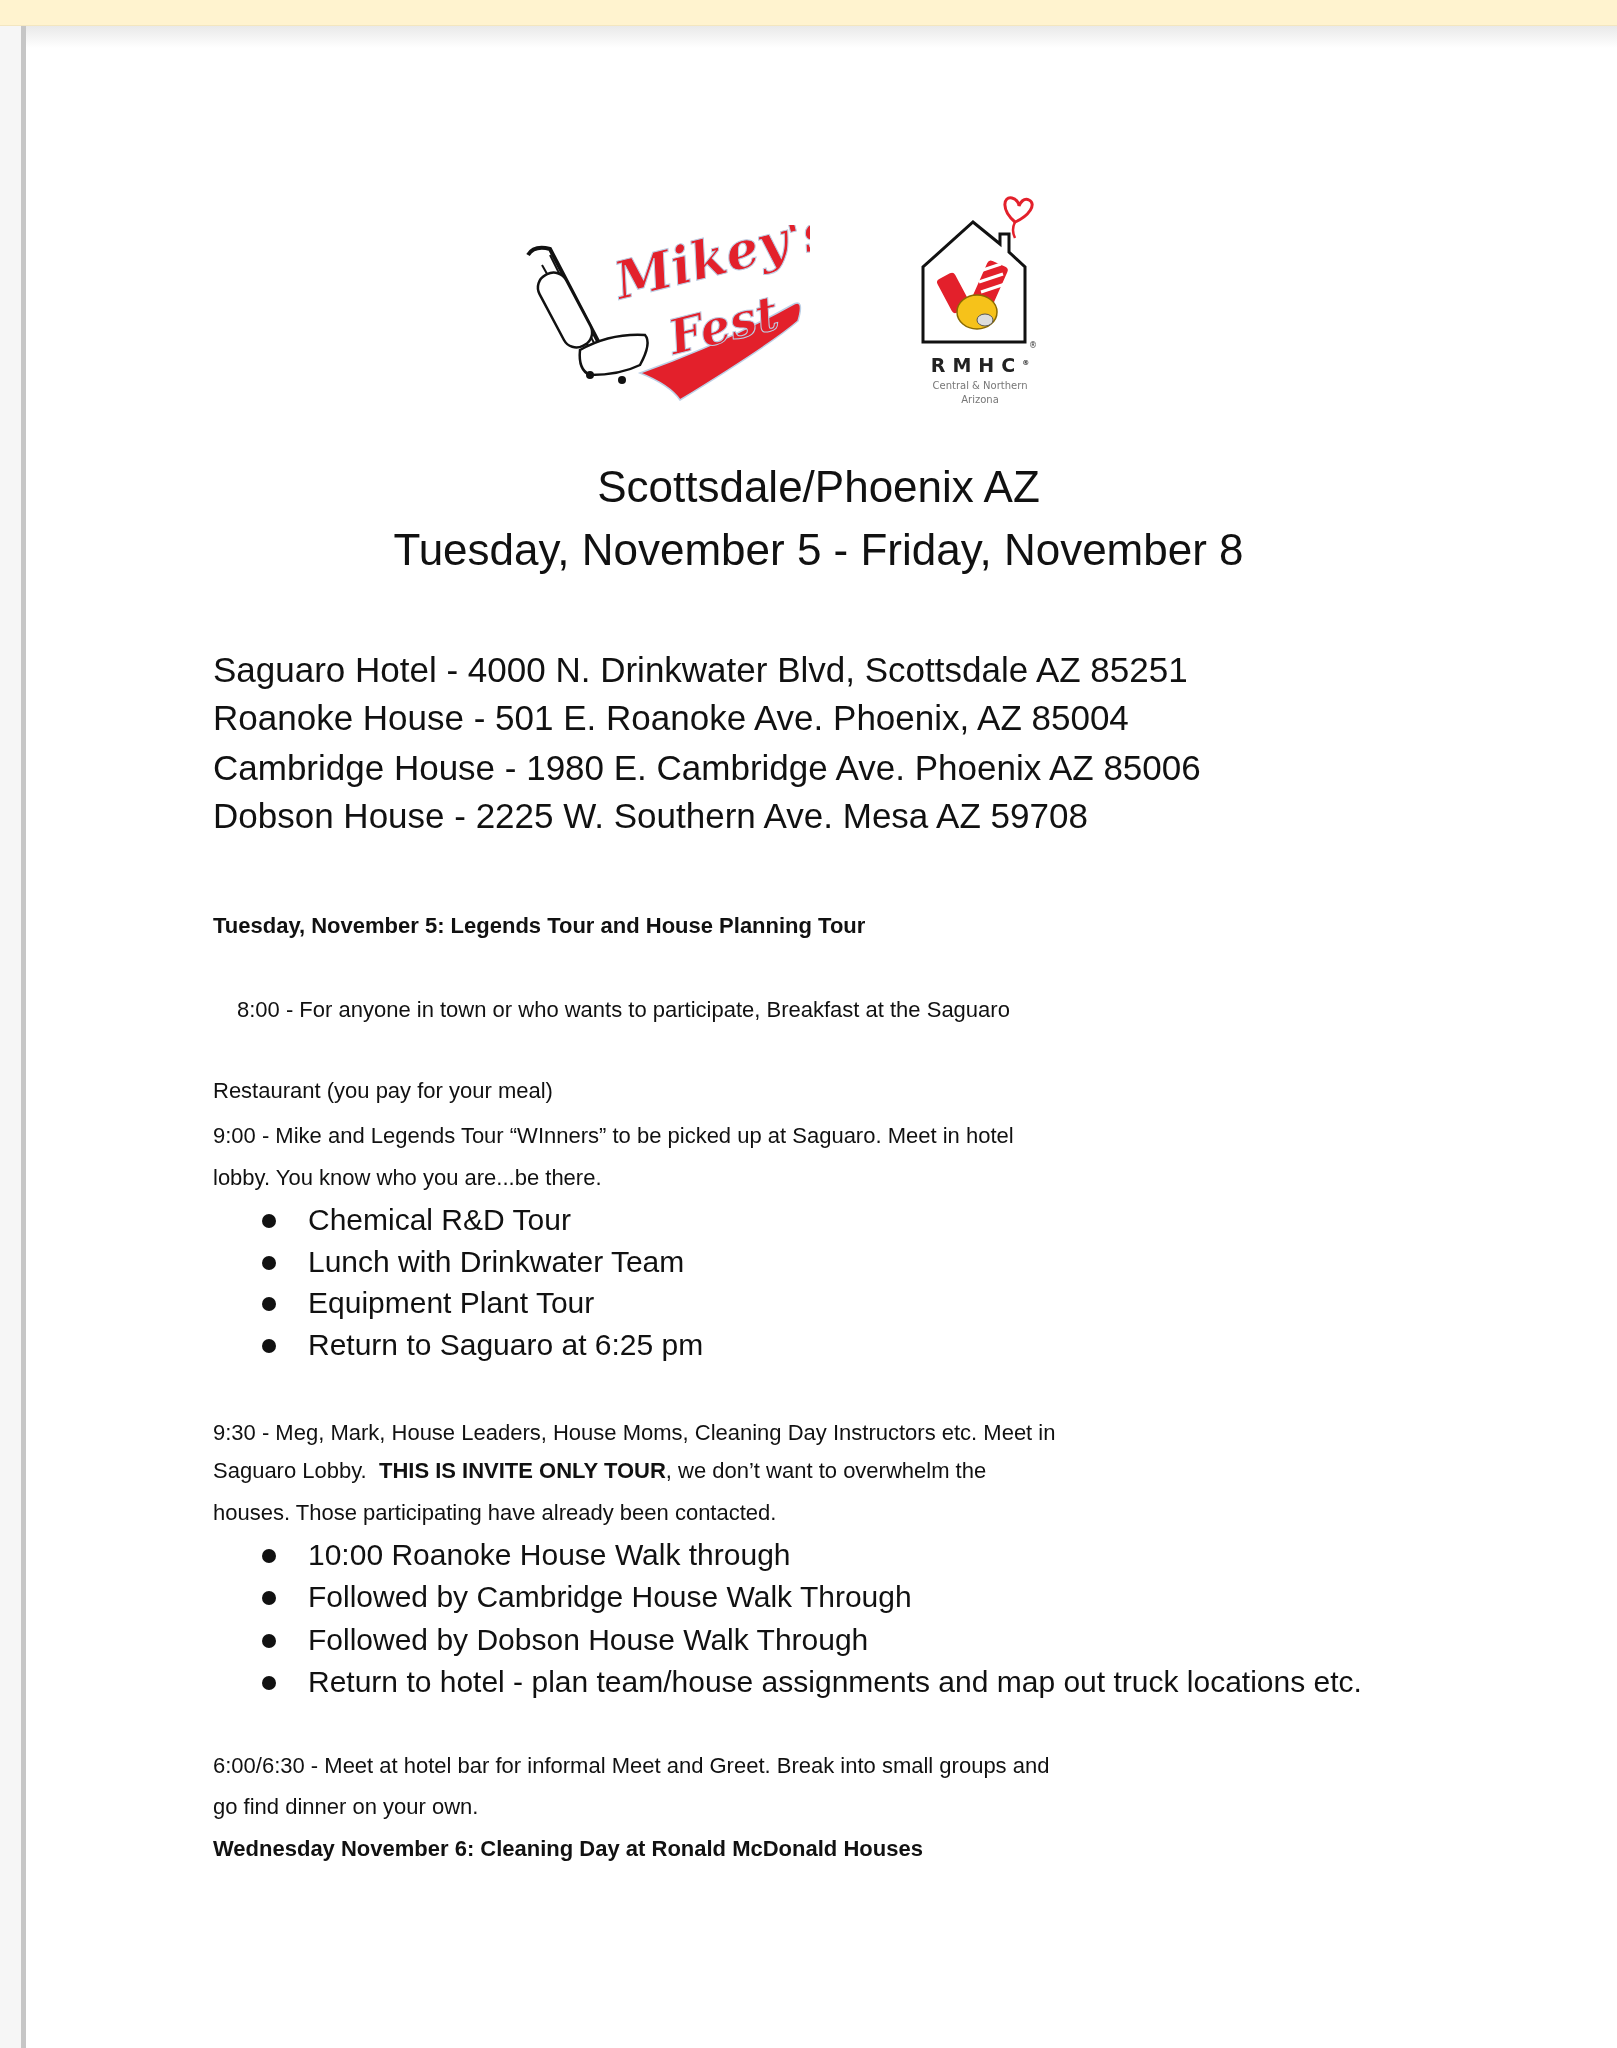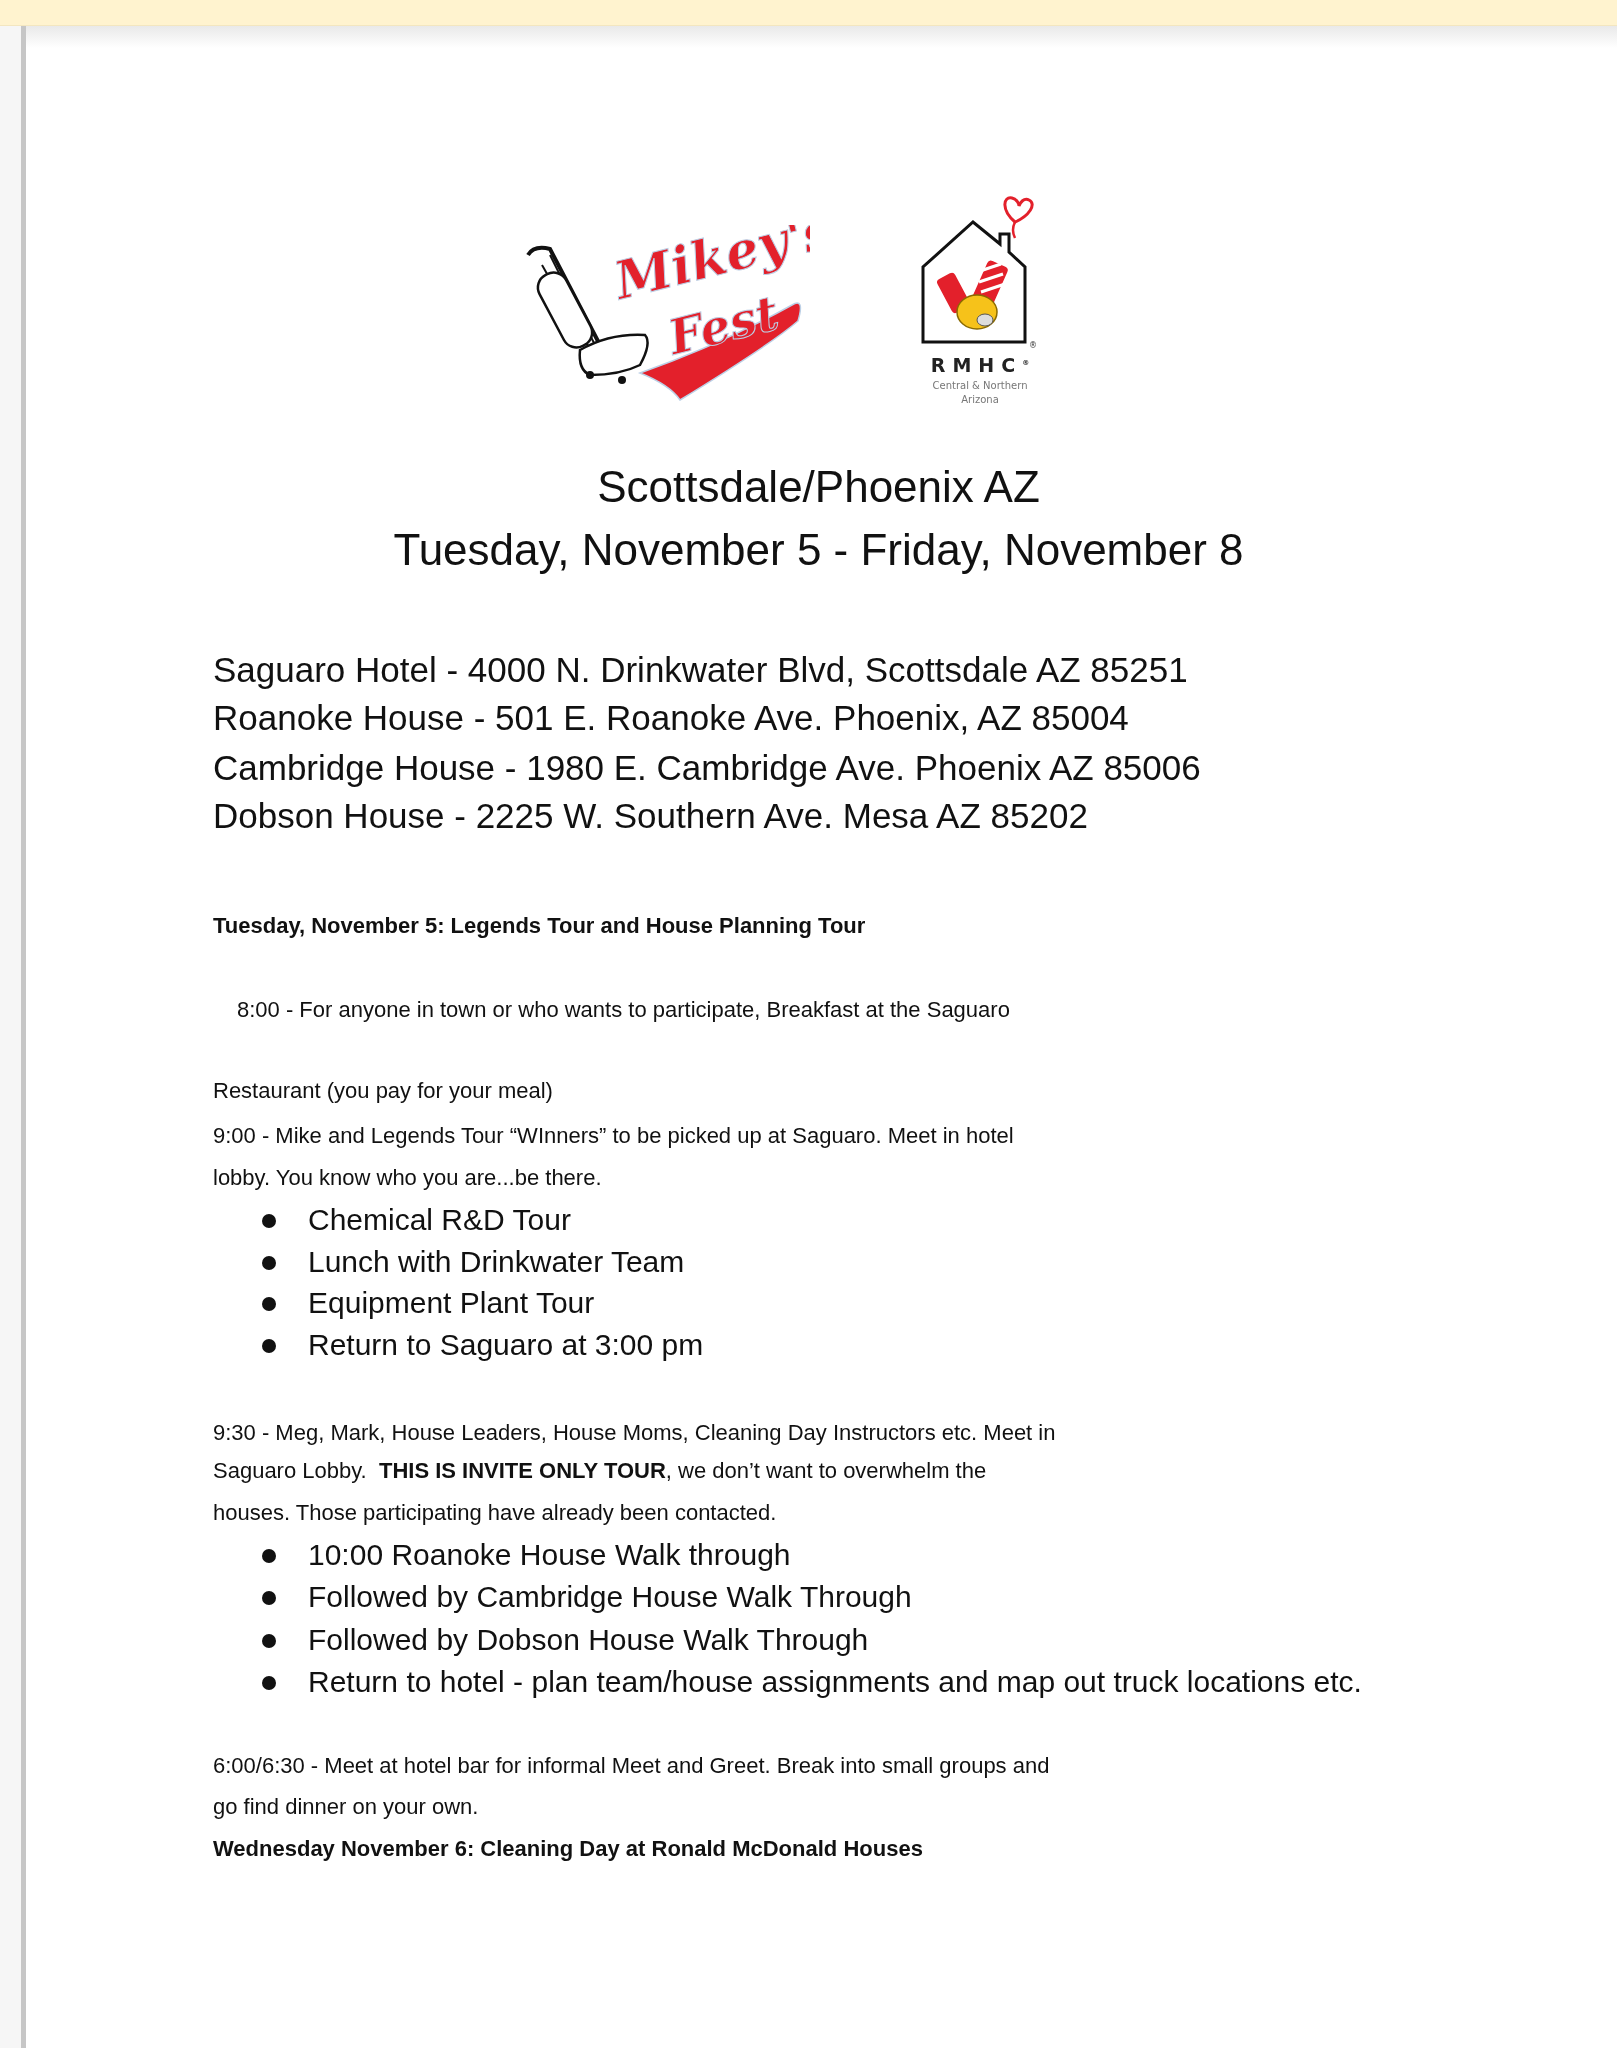--- a/index.html
+++ b/index.html
@@ -113,21 +113,21 @@
   <div class="rmhc-text" style="top:188px;font-size:10px;color:#777;">Central &amp; Northern</div>
   <div class="rmhc-text" style="top:202px;font-size:10px;color:#777;">Arizona</div>
 </div>
 
 <div class="title" style="top:459px;left:10px;">Scottsdale/Phoenix AZ</div>
 <div class="title" style="top:522px;left:10px;">Tuesday, November 5 - Friday, November 8</div>
 
 <div class="addr" style="top:646px;">Saguaro Hotel -  4000 N. Drinkwater Blvd, Scottsdale AZ 85251</div>
 <div class="addr" style="top:694px;">Roanoke House - 501 E. Roanoke Ave.  Phoenix, AZ 85004</div>
 <div class="addr" style="top:744px;">Cambridge House - 1980 E. Cambridge Ave. Phoenix AZ  85006</div>
-<div class="addr" style="top:792px;">Dobson House - 2225 W. Southern Ave. Mesa AZ  85202</div>
+<div class="addr" style="top:792px;">Dobson House - 2225 W. Southern Ave. Mesa AZ  59708</div>
 
 <div class="body-line bold" style="top:905px;">Tuesday, November 5:  Legends Tour and House Planning Tour</div>
 
 <div class="body-line" style="top:989px;margin-left:24px;">8:00 - For anyone in town or who wants to participate, Breakfast at the Saguaro</div>
 <div class="body-line" style="top:1030px;margin-top:40px;">Restaurant (you pay for your meal)</div>
 
 <div class="body-line" style="top:1115px;">9:00 -  Mike and Legends Tour “WInners” to be picked up at Saguaro.  Meet in hotel</div>
 <div class="body-line" style="top:1157px;">lobby.  You know who you are...be there.</div>
 
 <div class="bullet-row" style="top:1199px;">
@@ -137,21 +137,21 @@
 <div class="bullet-row" style="top:1241px;">
   <span class="bullet-dot"></span>
   <span class="bullet-text">Lunch with Drinkwater Team</span>
 </div>
 <div class="bullet-row" style="top:1282px;">
   <span class="bullet-dot"></span>
   <span class="bullet-text">Equipment Plant Tour</span>
 </div>
 <div class="bullet-row" style="top:1324px;">
   <span class="bullet-dot"></span>
-  <span class="bullet-text">Return to Saguaro at 3:00 pm</span>
+  <span class="bullet-text">Return to Saguaro at 6:25 pm</span>
 </div>
 
 <div class="body-line" style="top:1396px;margin-top:16px;">9:30 - Meg, Mark, House Leaders, House Moms, Cleaning Day Instructors etc.  Meet in</div>
 <div class="body-line" style="top:1450px;">
   <span style="white-space:pre;">Saguaro Lobby.  </span><span class="bold">THIS IS INVITE ONLY TOUR</span><span>, we don’t want to overwhelm the</span>
 </div>
 <div class="body-line" style="top:1492px;">houses.  Those participating have already been contacted.</div>
 
 <div class="bullet-row" style="top:1534px;">
   <span class="bullet-dot"></span>

